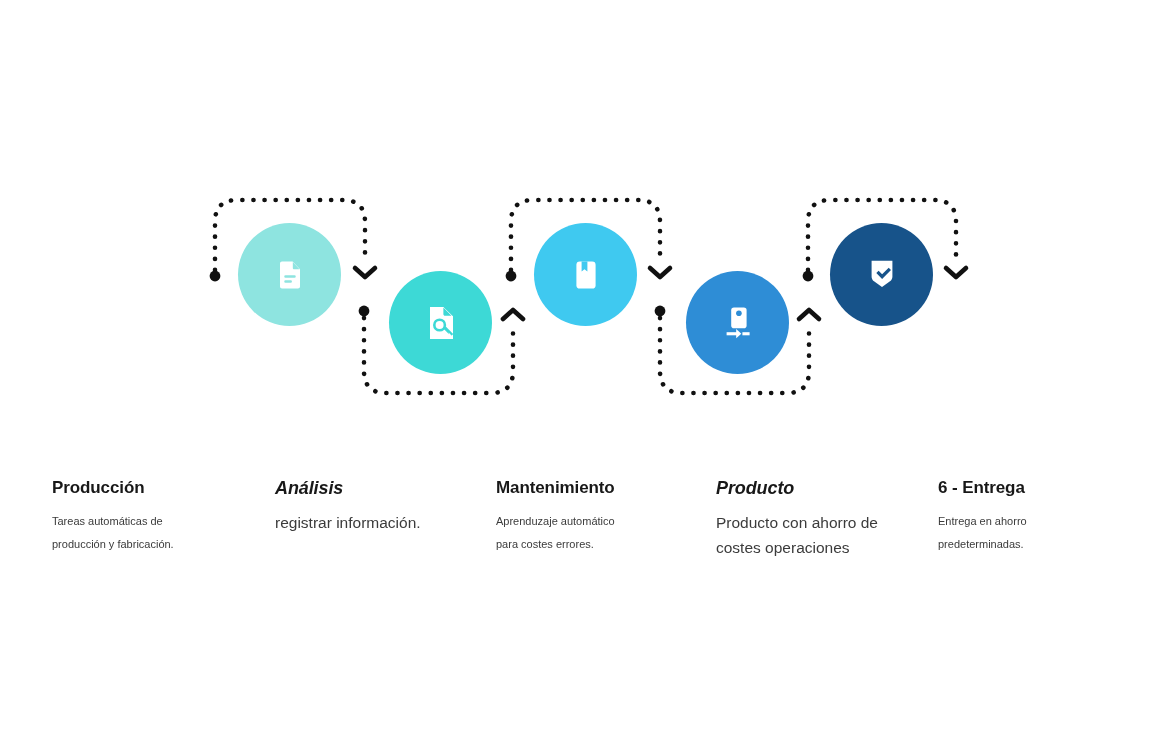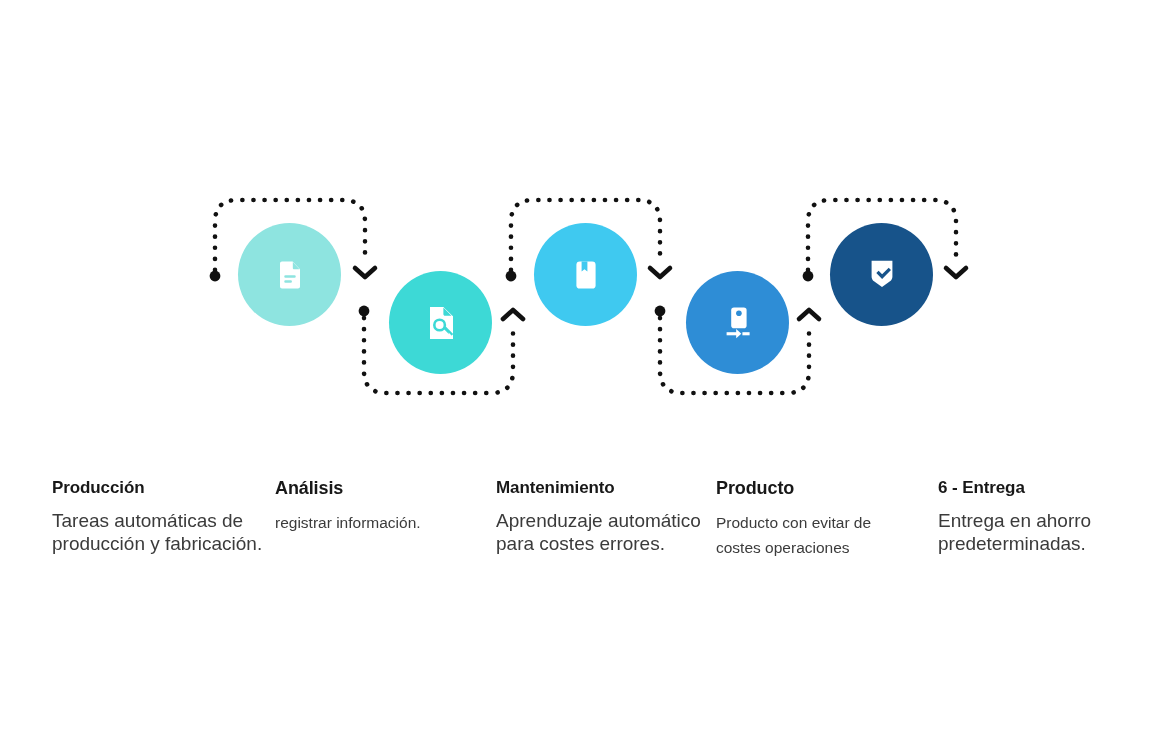--- a/index.html
+++ b/index.html
@@ -56,23 +56,23 @@
     white-space: nowrap;
     margin: 0;
   }
   .caption-body {
     color: #3b3b3b;
     margin: 0;
   }
   .caption-body .line { display: block; }
 
   .size-sm .caption-title { font-size: 17px; line-height: 20px; }
-  .size-sm .caption-body  { font-size: 19px; line-height: 22.5px; margin-top: 12px; }
-
-  .size-lg .caption-title { font-size: 18px; line-height: 21px; }
+  .size-sm .caption-body  { font-size: 11px; line-height: 22.5px; margin-top: 12px; }
+
+  .size-lg .caption-title { font-size: 18px; line-height: 21px; font-style: italic; }
   .size-lg .caption-body  { font-size: 15.5px; line-height: 25px; margin-top: 11px; }
 </style>
 </head>
 <body>
 
 <div id="canvas">
 
   <svg id="connectors" viewBox="0 0 1172 736">
     <g id="connector-paths">
         <g>
@@ -176,21 +176,21 @@
     <div class="caption-title">Mantenimiento</div>
     <div class="caption-body">
       <span class="line">Aprenduzaje automático</span>
       <span class="line">para costes errores.</span>
     </div>
   </div>
 
   <div class="caption-col size-lg" style="left:716px;">
     <div class="caption-title">Producto</div>
     <div class="caption-body">
-      <span class="line">Producto con evitar de</span>
+      <span class="line">Producto con ahorro de</span>
       <span class="line">costes operaciones</span>
     </div>
   </div>
 
   <div class="caption-col size-sm" style="left:938px;">
     <div class="caption-title">6 - Entrega</div>
     <div class="caption-body">
       <span class="line">Entrega en ahorro</span>
       <span class="line">predeterminadas.</span>
     </div>

